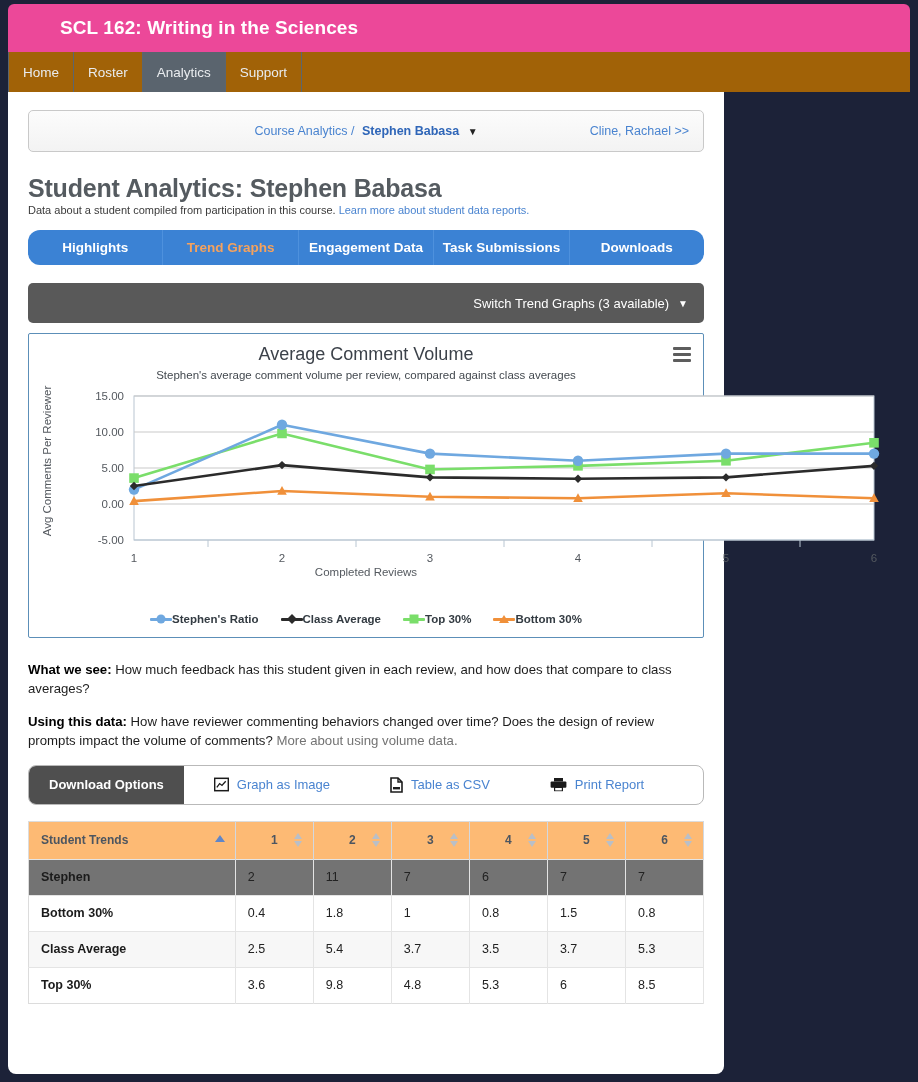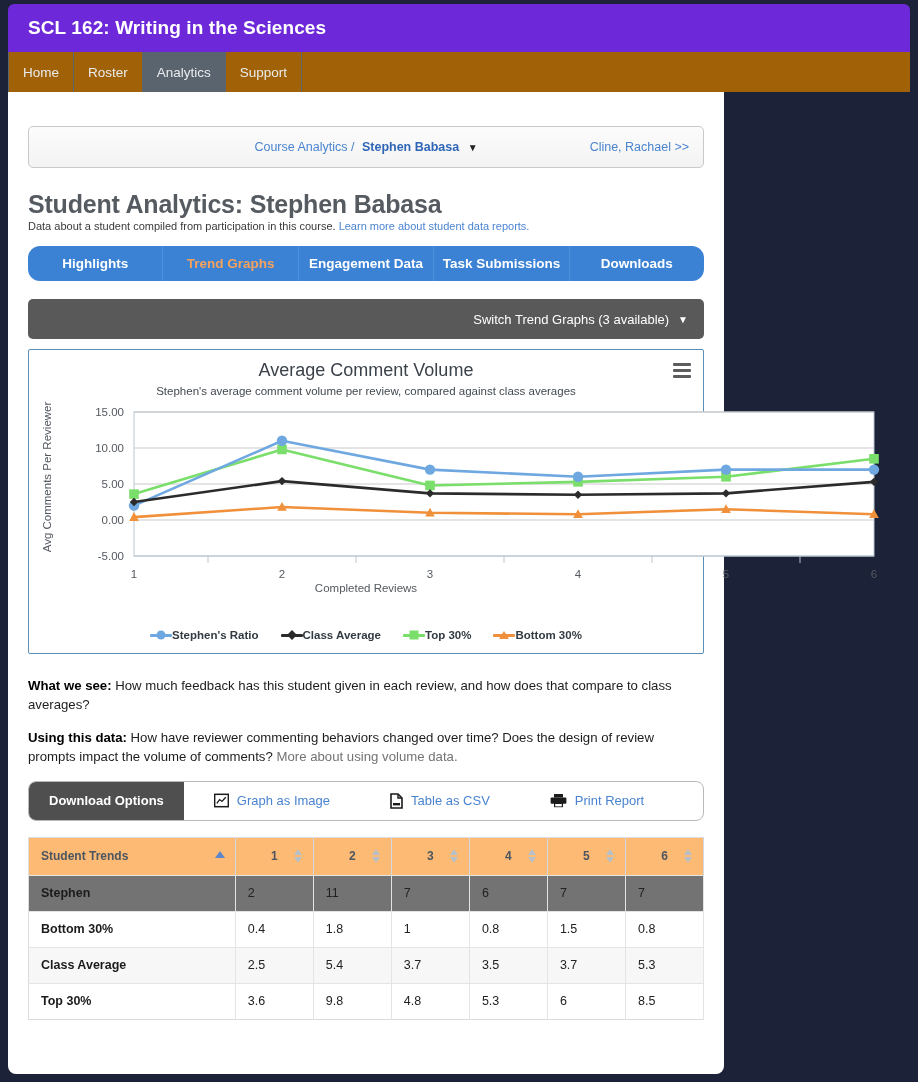--- a/index.html
+++ b/index.html
@@ -8,22 +8,22 @@
     width: 918px; height: 1082px;
     background: #1c2238;
     font-family: "Liberation Sans", sans-serif;
     overflow: hidden;
   }
   .page { width:918px; height:1082px; position:relative; }
 
   
   .titlebar {
     position:absolute; left:8px; top:4px; width:902px; height:48px;
-    background:#6d28d9; border-radius:6px 6px 0 0;
-    display:flex; align-items:center;
+    background:#ec4899; border-radius:6px 6px 0 0;
+    display:flex; align-items:center;padding-left:32px;
   }
   .titlebar .course-title {
     color:#ffffff; font-size:19px; font-weight:bold; padding-left:20px;
     letter-spacing:0.1px;
   }
   .navbar {
     position:absolute; left:8px; top:52px; width:902px; height:40px;
     background:#a16207; display:flex; align-items:stretch;
   }
   .navbar .nav-item {
@@ -31,21 +31,21 @@
     padding:0 14px; border-right:1px solid #5b656f; cursor:pointer;
     white-space:nowrap;
   }
   .navbar .nav-item:first-child { border-left:1px solid #5b656f; }
   .navbar .nav-item.active { background:#5a646e; }
 
   
   .content {
     position:absolute; left:8px; top:92px; width:716px; height:982px;
     background:#ffffff; border-radius:0 0 8px 8px;
-    padding:16px 20px;
+    padding:0 20px;
   }
 
   
   .crumbbar {
     margin-top:18px; height:42px;
     border:1px solid #c9c9c9; border-radius:5px;
     background:linear-gradient(#fcfcfc,#f3f3f3);
     display:flex; align-items:center; position:relative;
   }
   .crumb-center {

